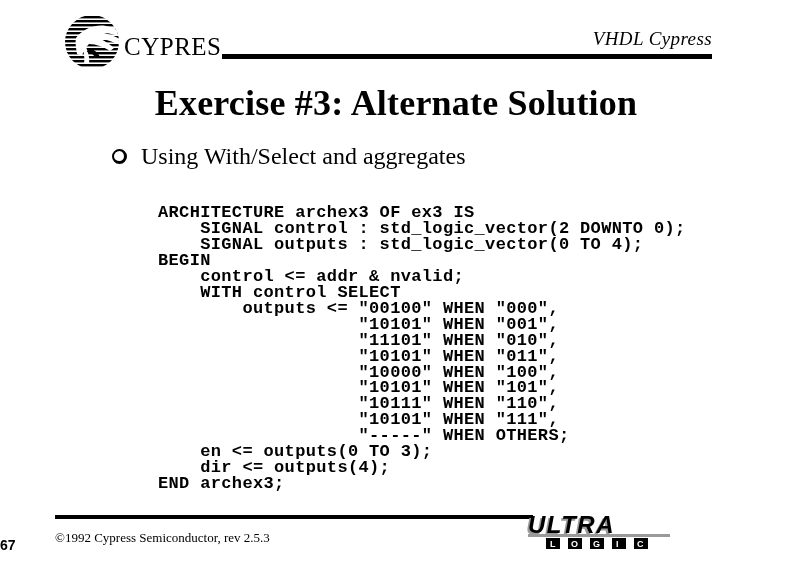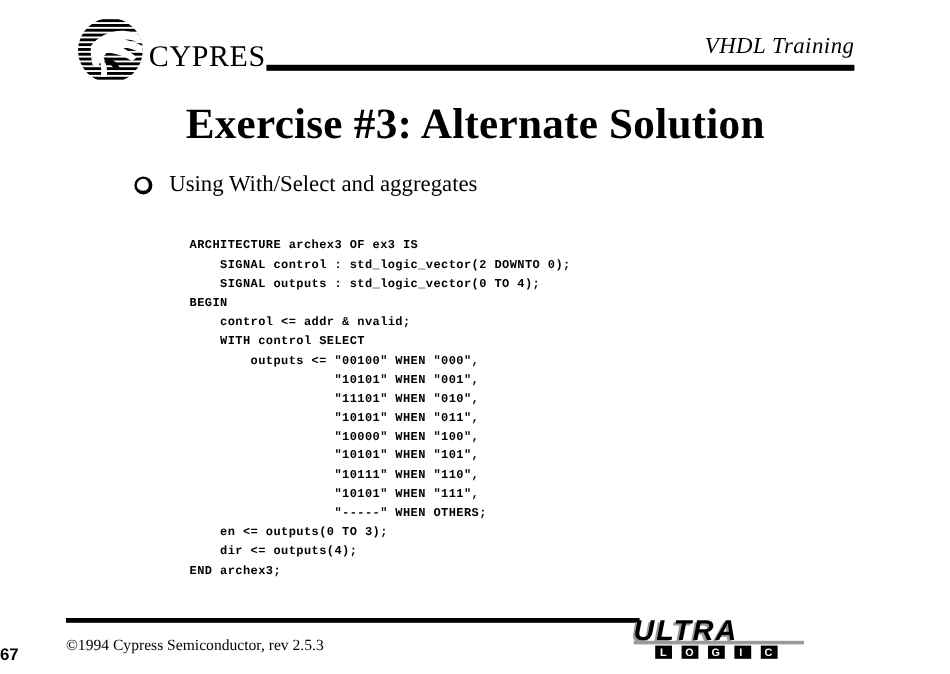--- a/index.html
+++ b/index.html
@@ -70,32 +70,32 @@
     height: 15px;
     border: 2px solid #000;
     border-radius: 50%;
     box-sizing: border-box;
     flex: 0 0 auto;
     border-bottom-width: 3px;
     border-right-width: 3px;
   }
   .bullet-text {
     font-family: "Liberation Serif", serif;
-    font-size: 19px;
+    font-size: 24px;
     white-space: nowrap;
   }
 
   
   #code-block {
     position: absolute;
     left: 158px;
     top: 188px;
     font-family: "Liberation Mono", "DejaVu Sans Mono", monospace;
     font-weight: bold;
-    font-size: 10px;
+    font-size: 17px;
     line-height: 15.95px;
     white-space: pre;
     letter-spacing: 0.35px;
   }
 
   
   #footer-rule {
     position: absolute;
     left: 55px;
     top: 515px;
@@ -173,21 +173,21 @@
                L15 40 C14 34, 13 28, 14 24 Z" fill="#ffffff"></path>
       <path d="M24 33 C26 38, 28 44, 27 50 L22 50 C23 44, 22 38, 20 34 Z" fill="#ffffff"></path>
     </g>
 
     <path d="M26 34 C31 35, 36 38, 38 43 L33 43 C31 40, 28 38, 25 38 Z" fill="#000000"></path>
 
     <text x="62" y="41" font-family="Liberation Serif, serif" font-size="25" letter-spacing="0.5" fill="#000000">CYPRESS</text>
   </svg>
 </div>
 
-<div id="header-title">VHDL Training</div>
+<div id="header-title">VHDL Cypress</div>
 <div id="header-rule"></div>
 
 <div id="slide-title">Exercise #3: Alternate Solution</div>
 
 <div id="bullet-row">
   <span class="bullet-mark"></span>
   <span class="bullet-text">Using With/Select and aggregates</span>
 </div>
 
 <pre id="code-block">ARCHITECTURE archex3 OF ex3 IS
@@ -203,21 +203,21 @@
                    "10000" WHEN "100",
                    "10101" WHEN "101",
                    "10111" WHEN "110",
                    "10101" WHEN "111",
                    "-----" WHEN OTHERS;
     en &lt;= outputs(0 TO 3);
     dir &lt;= outputs(4);
 END archex3;</pre>
 
 <div id="footer-rule"></div>
-<div id="footer-copyright">©1994 Cypress Semiconductor, rev 2.5.3</div>
+<div id="footer-copyright">©1992 Cypress Semiconductor, rev 2.5.3</div>
 <div id="footer-pagenum">67</div>
 
 <div id="footer-logo">
   <svg width="160" height="38" viewBox="0 0 160 38" xmlns="http://www.w3.org/2000/svg">
 
     <text x="2" y="21" font-family="Liberation Sans, sans-serif" font-size="24" font-weight="bold" font-style="italic" letter-spacing="1.5" fill="#9a9a9a">ULTRA</text>
 
     <text x="4" y="19" font-family="Liberation Sans, sans-serif" font-size="24" font-weight="bold" font-style="italic" letter-spacing="1.5" fill="#000000">ULTRA</text>
 
     <rect x="4" y="20" width="142" height="3" fill="#9a9a9a"></rect>

